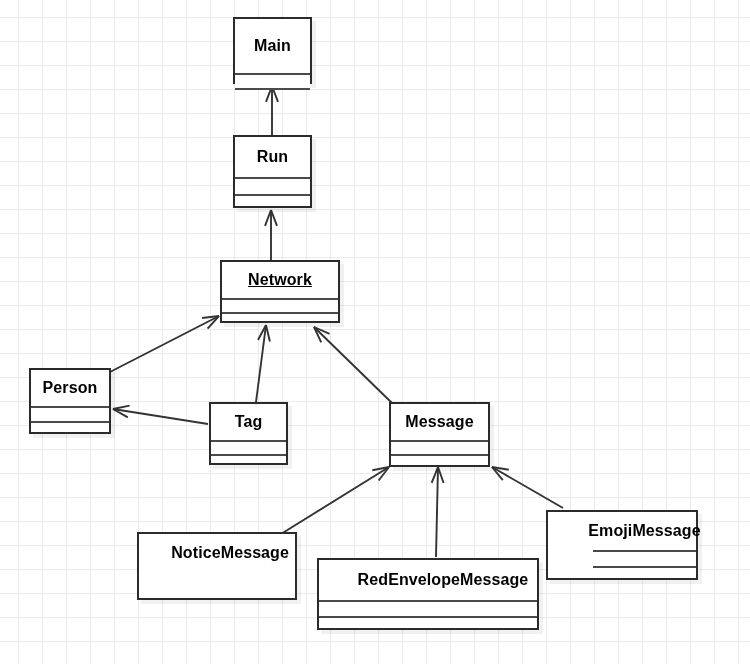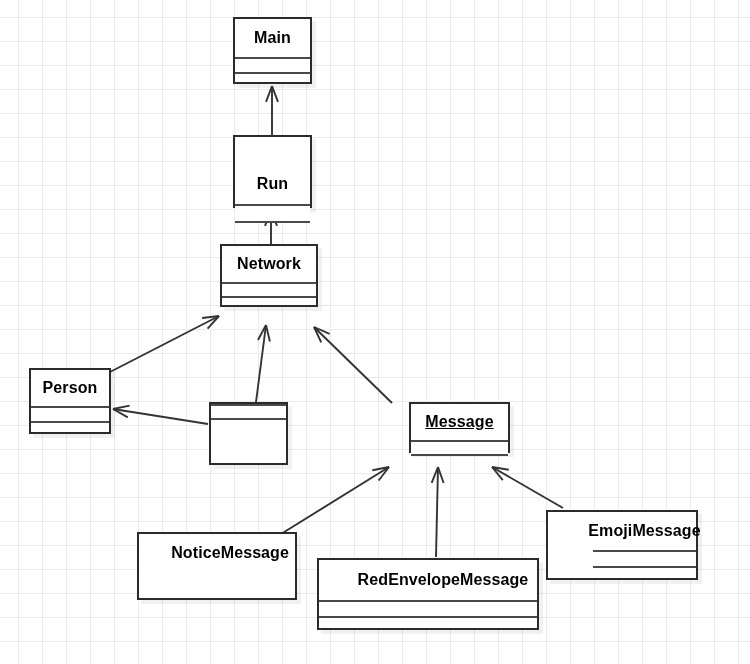--- a/index.html
+++ b/index.html
@@ -105,44 +105,45 @@
       </g>
       <g>
         <line x1="563" y1="508" x2="492" y2="467" stroke="#333333" stroke-width="1.9"></line>
         <line x1="492" y1="467" x2="508.77277034102656" y2="469.77023015057955" stroke="#333333" stroke-width="1.9" stroke-linecap="butt"></line>
         <line x1="492" y1="467" x2="502.78321753682286" y2="480.1423825676152" stroke="#333333" stroke-width="1.9" stroke-linecap="butt"></line>
       </g>
     </svg>
 
   <div id="nodes">
       <div class="uml-class" style="left: 233px; top: 17px; width: 79px; height: 67px;">
-        <div class="uml-name" style="height: 38px;">Main</div>
+        <div class="uml-name" style="height: 54px;">Main</div>
         <div class="uml-attrs" style="height: 13px;"></div>
         <div class="uml-ops" style="flex: 1 1 auto;"></div>
       </div>
       <div class="uml-class" style="left: 233px; top: 135px; width: 79px; height: 73px;">
-        <div class="uml-name" style="height: 40px; margin-top: 27px;">Run</div>
+        <div class="uml-name" style="height: 40px;">Run</div>
         <div class="uml-attrs" style="height: 15px;"></div>
         <div class="uml-ops" style="flex: 1 1 auto;"></div>
       </div>
-      <div class="uml-class" style="left: 220px; top: 244px; width: 98px; height: 63px;">
+      <div class="uml-class" style="left: 220px; top: 260px; width: 120px; height: 63px; text-decoration: underline;">
         <div class="uml-name" style="height: 36px;">Network</div>
         <div class="uml-attrs" style="height: 12px;"></div>
         <div class="uml-ops" style="flex: 1 1 auto;"></div>
       </div>
       <div class="uml-class" style="left: 29px; top: 368px; width: 82px; height: 66px;">
         <div class="uml-name" style="height: 36px; border-radius: 14px;">Person</div>
         <div class="uml-attrs" style="height: 13px;"></div>
         <div class="uml-ops" style="flex: 1 1 auto;"></div>
       </div>
       <div class="uml-class" style="left: 209px; top: 402px; width: 79px; height: 63px;">
+        <div class="uml-name" style="height: 36px;">Tag</div>
         <div class="uml-attrs" style="height: 12px;"></div>
         <div class="uml-ops" style="flex: 1 1 auto;"></div>
       </div>
-      <div class="uml-class" style="left: 409px; top: 402px; width: 101px; height: 51px; text-decoration: underline;">
+      <div class="uml-class" style="left: 389px; top: 402px; width: 101px; height: 65px;">
         <div class="uml-name" style="height: 36px;">Message</div>
         <div class="uml-attrs" style="height: 12px;"></div>
         <div class="uml-ops" style="flex: 1 1 auto;"></div>
       </div>
       <div class="uml-class" style="left: 137px; top: 532px; width: 160px; height: 68px; align-items: flex-end;">
         <div class="uml-name" style="height: 38px;">NoticeMessage</div>
         <div class="uml-attrs" style="height: 13px;"></div>
         <div class="uml-ops" style="flex: 1 1 auto;"></div>
       </div>
       <div class="uml-class" style="left: 317px; top: 558px; width: 222px; height: 72px;">

